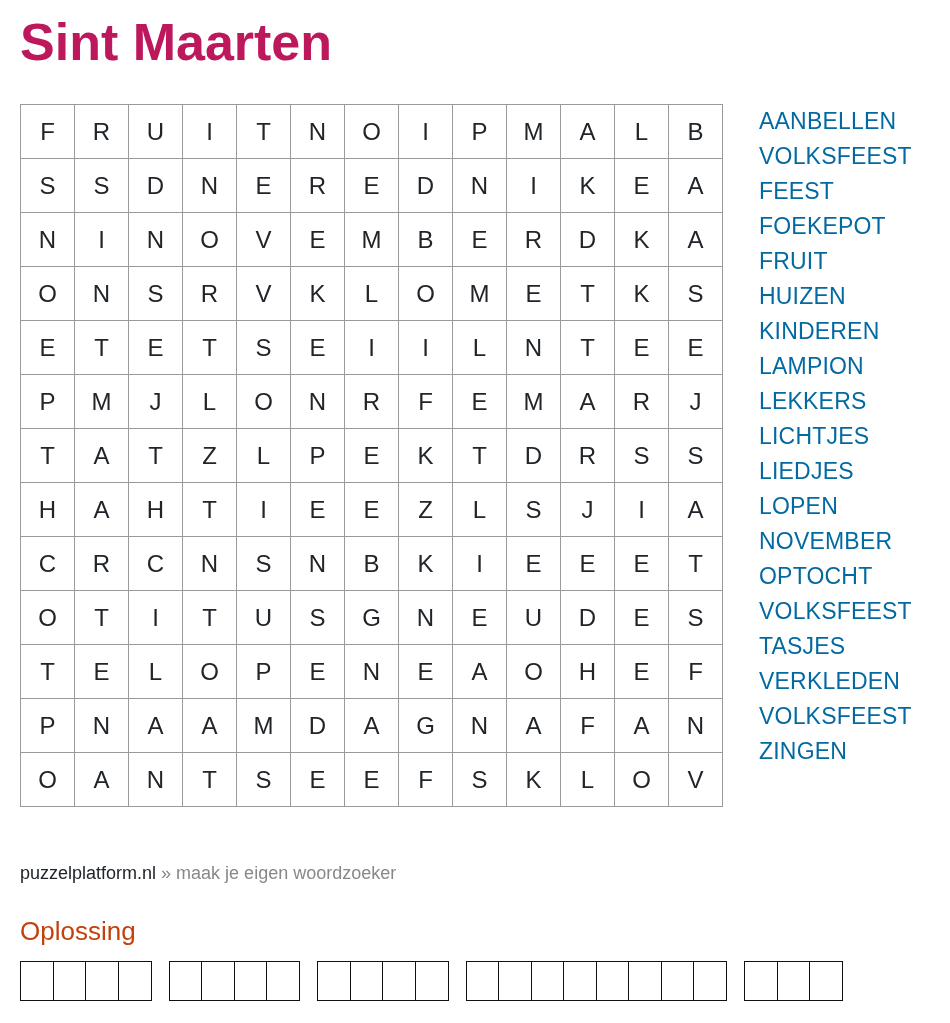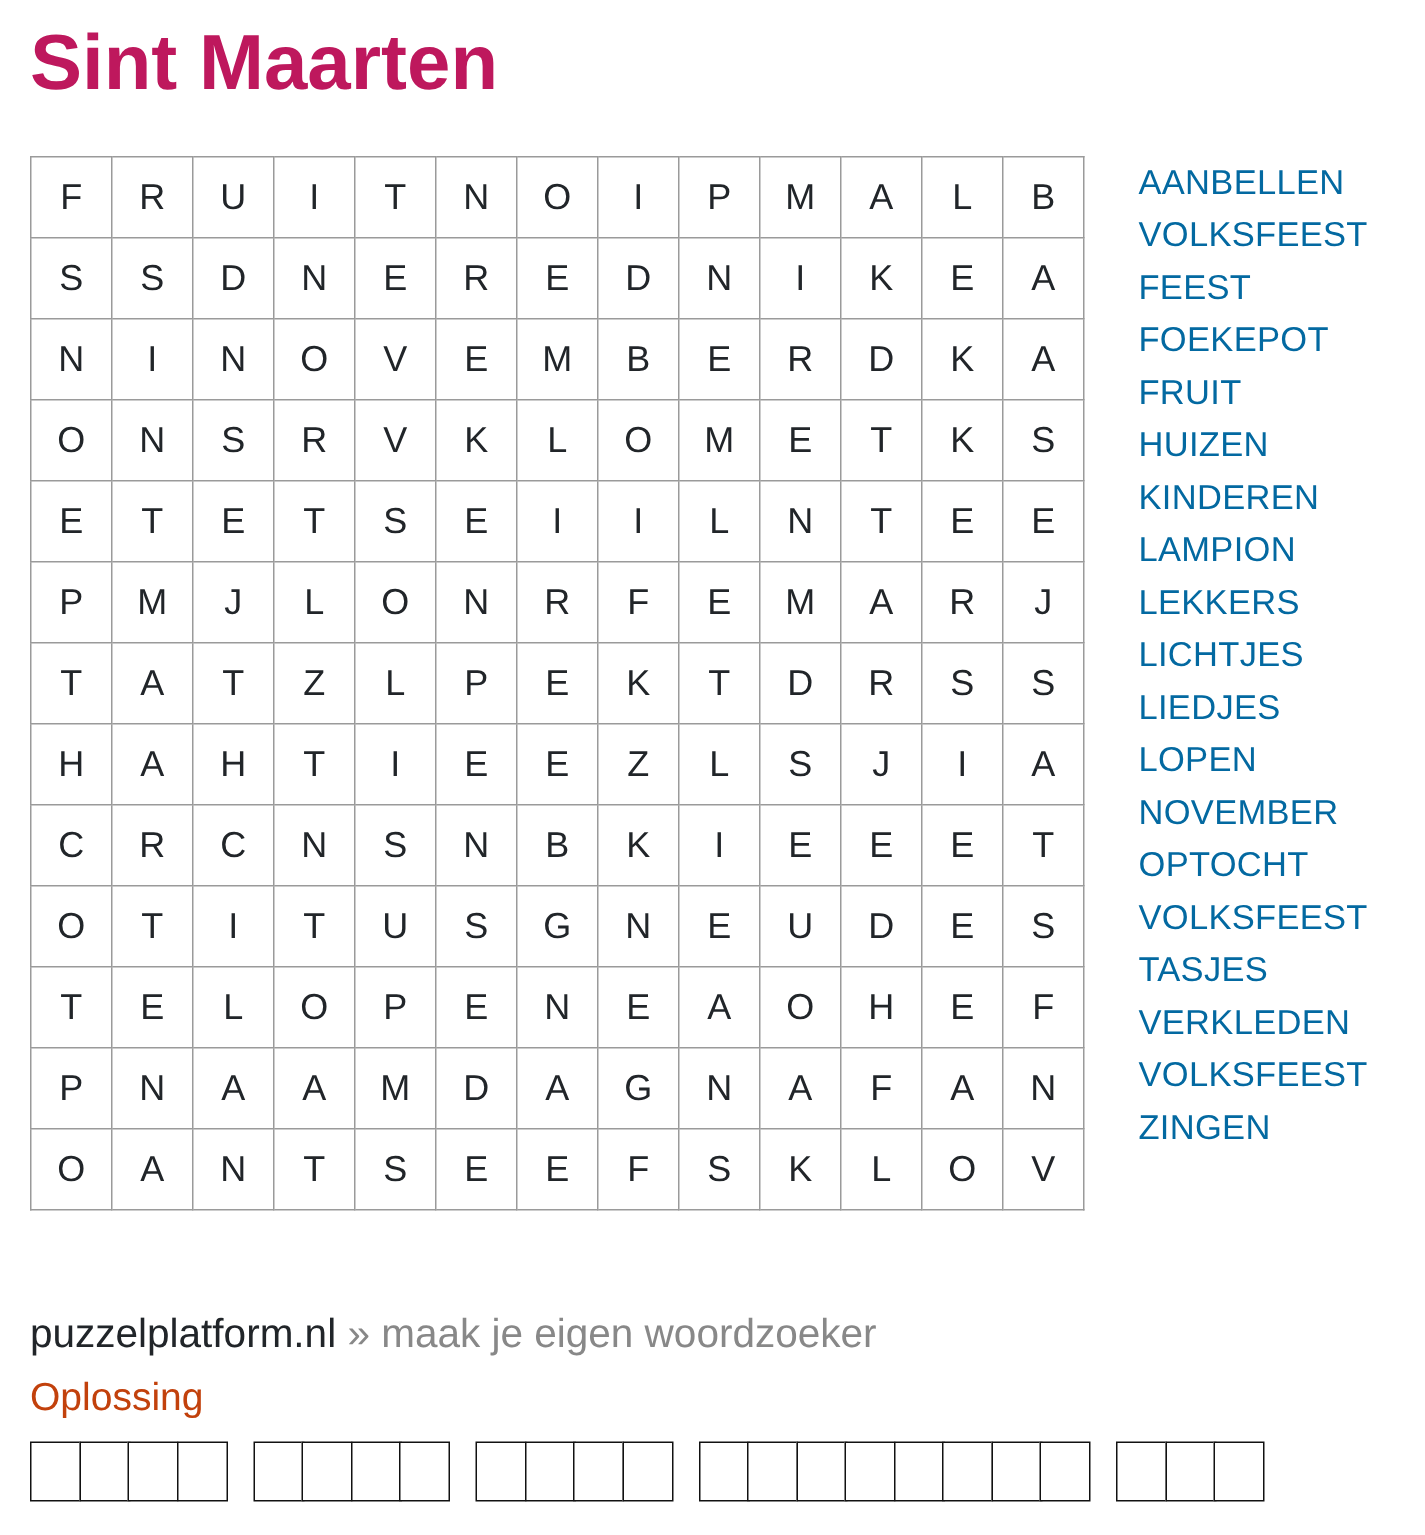--- a/index.html
+++ b/index.html
@@ -27,21 +27,21 @@
     .wordlist {
       position: absolute; left: 759px; top: 104px;
       list-style: none; margin: 0; padding: 0;
     }
     .wordlist li {
       font-size: 23px; font-weight: 400; line-height: 35px; height: 35px;
       color: #0369a1; letter-spacing: 0.2px;
     }
     .credit {
       position: absolute; left: 20px; top: 859px;
-      font-size: 27px; line-height: 28px; margin-top: 16px;
+      font-size: 18px; line-height: 28px;
     }
     .credit .site { color: #212529; font-weight: 500; }
     .credit .sep, .credit .tagline { color: #888888; }
     .sol-title {
       position: absolute; left: 20px; top: 914px;
       font-size: 26px; font-weight: 500; margin: 0; line-height: 34px; color: #c2410c;
     }
     .solution {
       position: absolute; left: 20px; top: 961px;
       display: flex; gap: 17px;

